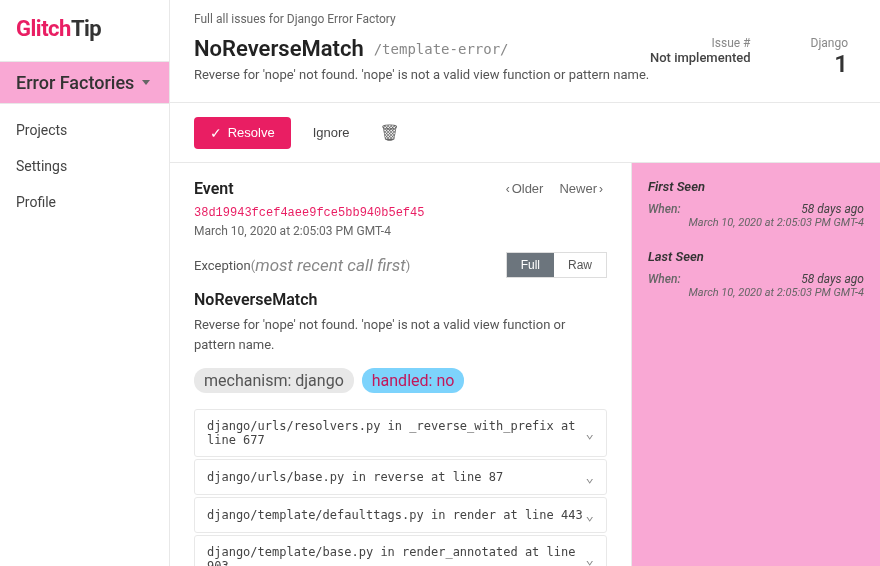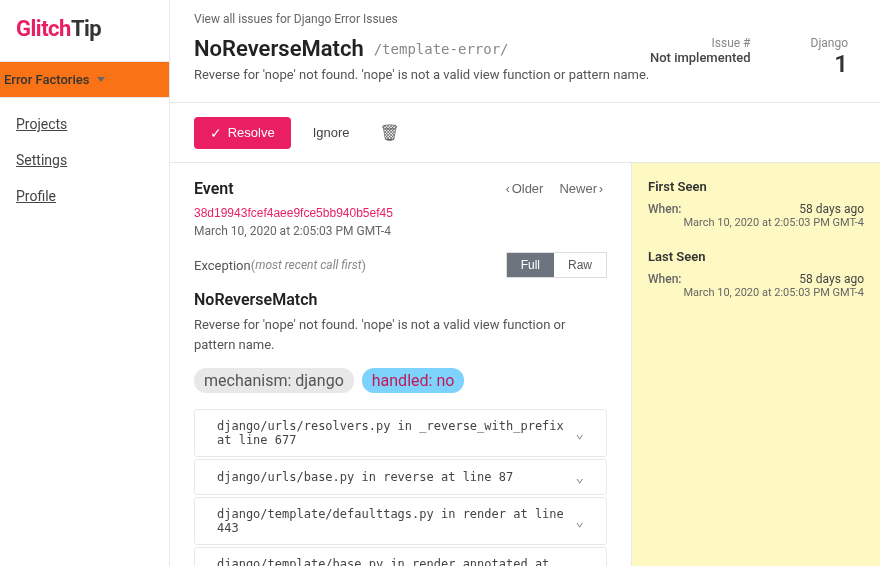--- a/index.html
+++ b/index.html
@@ -19,26 +19,26 @@
       padding: 16px 16px 20px;
       font-size: 22px;
       font-weight: 700;
       color: #e91e63;
       letter-spacing: -0.5px;
     }
     .logo span { color: #333; }
     .error-factories-menu {
       display: flex;
       align-items: center;
-      padding: 10px 4px;
-      background: #f97316;
+      padding: 10px 16px;
+      background: #f9a8d4;
       border-top: 1px solid #e8e8e8;
       border-bottom: 1px solid #e8e8e8;
       cursor: pointer;
-      font-size: 13px;
+      font-size: 18px;
       font-weight: 500;
       color: #333;
       gap: 6px;
       user-select: none;
     }
     .chevron-down {
       display: inline-block;
       width: 0; height: 0;
       border-left: 4px solid transparent;
       border-right: 4px solid transparent;
@@ -50,21 +50,20 @@
       flex-direction: column;
       padding-top: 8px;
     }
     .nav-item {
       padding: 10px 16px;
       cursor: pointer;
       font-size: 14px;
       color: #444;
       border-radius: 0;
       transition: background 0.15s;
-      text-decoration: underline;
     }
 
     
     .main {
       flex: 1;
       overflow-y: auto;
       display: flex;
       flex-direction: column;
     }
 
@@ -194,21 +193,21 @@
       font-size: 13px;
       display: flex;
       align-items: center;
       gap: 2px;
       padding: 2px 4px;
     }
     .nav-arrow { font-size: 12px; }
     .event-id {
       color: #e91e63;
       font-size: 12px;
-      font-family: Liberation Sans, sans-serif;
+      font-family: Liberation Mono, monospace;
       cursor: pointer;
       text-decoration: none;
       display: block;
       margin-bottom: 4px;
     }
     .event-date {
       font-size: 12px;
       color: #666;
       margin-bottom: 14px;
     }
@@ -221,21 +220,21 @@
       margin-bottom: 12px;
     }
     .exception-label {
       display: flex;
       align-items: center;
       font-size: 13px;
       color: #555;
     }
     .paren { color: #888; }
     .exception-note {
-      font-size: 12px;
+      font-size: 17px;
       color: #888;
       font-style: italic;
     }
     .view-toggle {
       display: flex;
       border: 1px solid #ddd;
       border-radius: 0;
       overflow: hidden;
     }
     .view-btn {
@@ -284,38 +283,39 @@
       background: #7dd3fc;
       color: #c2185b;
     }
 
     
     .stack-frames { display: flex; flex-direction: column; gap: 2px; }
     .stack-frame {
       display: flex;
       align-items: center;
       justify-content: space-between;
-      padding: 9px 22px;
+      padding: 9px 12px;
       border: 1px solid #e8e8e8;
       border-radius: 3px;
       cursor: pointer;
       font-size: 12px;
       font-family: monospace;
       color: #444;
       background: #fff;
     }
     .expand-icon { color: #888; font-size: 14px; }
 
     
     .side-panel {
       width: 248px;
       min-width: 248px;
       padding: 16px;
       overflow-y: auto;
-      background: #fef9c3;
+      background: #f9a8d4;
+      font-style: italic;
     }
     .side-section { margin-bottom: 20px; }
     .side-section-title {
       font-size: 13px;
       font-weight: 600;
       color: #333;
       margin-bottom: 8px;
     }
     .side-row {
       display: flex;
@@ -342,21 +342,21 @@
   <nav class="nav-items">
     <div class="nav-item">Projects</div>
     <div class="nav-item">Settings</div>
     <div class="nav-item">Profile</div>
   </nav>
 </aside>
 
 <main class="main">
 
   <div class="top-bar">
-    <div class="view-all-issues">View all issues for Django Error Issues</div>
+    <div class="view-all-issues">Full all issues for Django Error Factory</div>
     <div class="issue-header">
       <div class="issue-title-area">
         <div class="issue-title">
           <span class="issue-name">NoReverseMatch</span>
           <span class="issue-path">/template-error/</span>
         </div>
         <div class="issue-description">Reverse for 'nope' not found. 'nope' is not a valid view function or pattern name.</div>
       </div>
       <div class="issue-meta">
         <div class="issue-meta-group">

